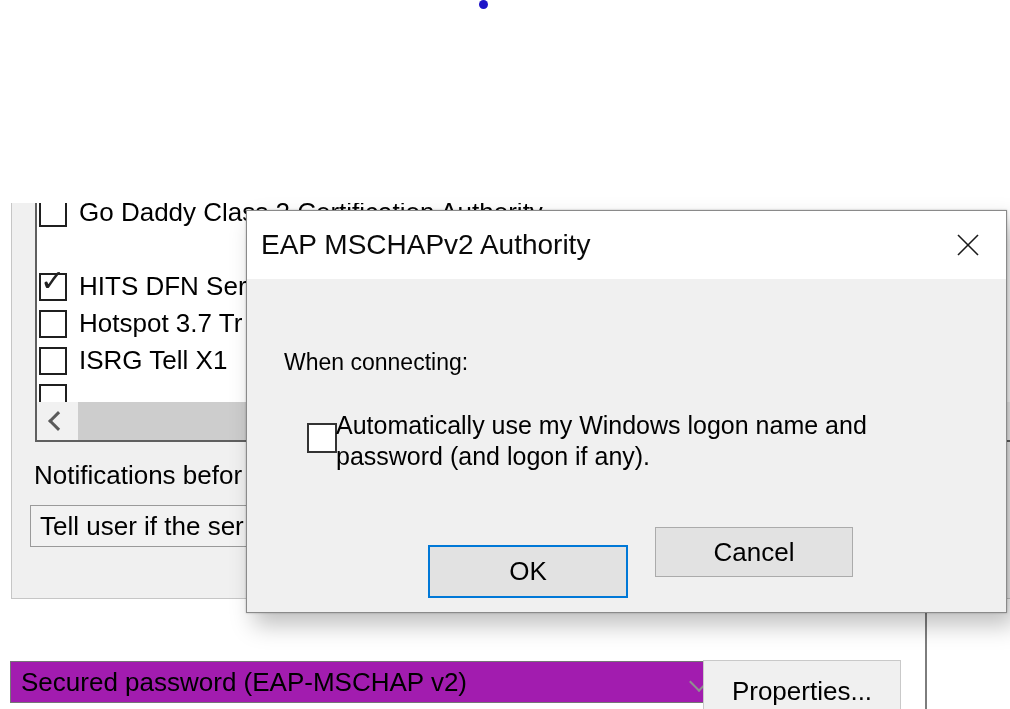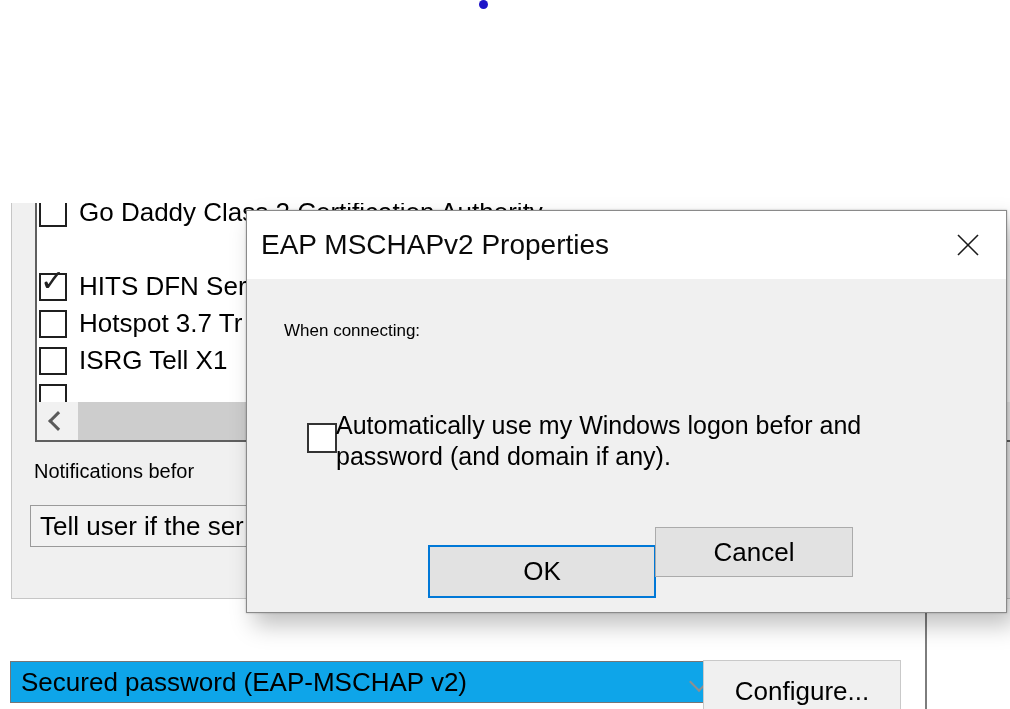--- a/index.html
+++ b/index.html
@@ -35,30 +35,30 @@
     position:absolute;left:0;top:0;width:38px;height:38px;background:#f1f1f1;
     display:flex;align-items:center;justify-content:center;
   }
   .chev-left{
     width:11px;height:11px;border-left:3px solid #5a5a5a;border-bottom:3px solid #5a5a5a;
     transform:rotate(45deg);margin-left:4px;
   }
   .scroll-thumb{
     position:absolute;left:41px;top:0;width:840px;height:38px;background:#cdcdcd;
   }
-  .bg-label{position:absolute;font-size:20px;color:#000;z-index:3;white-space:nowrap;}
+  .bg-label{position:absolute;font-size:26px;color:#000;z-index:3;white-space:nowrap;}
   .notif-combo{
     position:absolute;left:30px;top:505px;width:900px;height:42px;z-index:3;
     background:#f2f2f2;border:1px solid #9a9a9a;display:flex;align-items:center;
     padding-left:9px;font-size:26px;white-space:nowrap;box-sizing:border-box;
   }
   
   .auth-select{
     position:absolute;left:10px;top:661px;width:719px;height:42px;z-index:3;
-    background:#0ea5e9;border:1px solid #767676;display:flex;align-items:center;
+    background:#a21caf;border:1px solid #767676;display:flex;align-items:center;
     padding-left:10px;font-size:26px;white-space:nowrap;box-sizing:border-box;text-align:right;
   }
   .chev-down{
     position:absolute;right:22px;top:13px;width:12px;height:12px;
     border-right:2px solid #8f8f8f;border-bottom:2px solid #8f8f8f;
     transform:rotate(45deg);
   }
   .configure-btn{
     position:absolute;left:703px;top:660px;width:198px;height:62px;z-index:3;
     background:#f0f0f0;border:1px solid #c9c9c9;display:flex;align-items:center;
@@ -79,34 +79,34 @@
   }
   .dlg-titlebar{position:absolute;left:0;top:0;width:100%;height:68px;background:#fff;}
   .dlg-title{
     position:absolute;left:14px;top:0;height:68px;line-height:68px;
     font-size:28px;color:#0a0a0a;white-space:nowrap;
   }
   .dlg-close{
     position:absolute;top:10px;right:14px;width:48px;height:48px;
     display:flex;align-items:center;justify-content:center;background:transparent;
   }
-  .dlg-when{position:absolute;left:37px;top:110px;font-size:17px;white-space:nowrap;}
+  .dlg-when{position:absolute;left:37px;top:138px;font-size:23px;white-space:nowrap;}
   .dlg-checkbox{
     position:absolute;left:60px;top:212px;width:26px;height:26px;
     background:#fff;border:2px solid #333;box-sizing:content-box;
   }
   .dlg-check-label{
     position:absolute;left:89px;top:199px;width:625px;
     font-size:25px;line-height:31px;
   }
   .dlg-btn{
     position:absolute;display:flex;align-items:center;justify-content:center;
     font-size:26px;background:#e2e2e2;box-sizing:border-box;
   }
-  .btn-ok{left:181px;top:334px;width:228px;height:53px;border:2px solid #0078d7;}
+  .btn-ok{left:181px;top:334px;width:200px;height:53px;border:2px solid #0078d7;}
   .btn-cancel{left:408px;top:316px;width:198px;height:50px;border:1px solid #ababab;}
 </style>
 </head>
 <body>
 
 <div id="screen">
 
   <div class="gray-window"></div>
 
   <div class="cert-listbox">
@@ -146,44 +146,44 @@
     <span>Tell user if the ser</span>
   </div>
 
 
   <div class="auth-select">
     <span>Secured password (EAP-MSCHAP v2)</span>
     <span class="chev-down"></span>
   </div>
 
   <div class="configure-btn">
-    <span>Configure...</span>
+    <span>Properties...</span>
   </div>
 
   <div class="win-right-edge"></div>
 
   <div class="top-cover"></div>
   <div class="blue-dot"></div>
 
   <div class="dialog">
     <div class="dlg-titlebar">
-      <div class="dlg-title">EAP MSCHAPv2 Properties</div>
+      <div class="dlg-title">EAP MSCHAPv2 Authority</div>
       <div class="dlg-close">
         <svg width="26" height="26" viewBox="0 0 26 26">
           <line x1="3" y1="3" x2="23" y2="23" stroke="#1a1a1a" stroke-width="1.6"></line>
           <line x1="23" y1="3" x2="3" y2="23" stroke="#1a1a1a" stroke-width="1.6"></line>
         </svg>
       </div>
     </div>
 
     <div class="dlg-when">When connecting:</div>
 
     <span class="dlg-checkbox"></span>
 
-    <div class="dlg-check-label">Automatically use my Windows logon befor and password (and domain if any).</div>
+    <div class="dlg-check-label">Automatically use my Windows logon name and password (and logon if any).</div>
 
     <div class="dlg-btn btn-ok">
       <span>OK</span>
     </div>
     <div class="dlg-btn btn-cancel">
       <span>Cancel</span>
     </div>
   </div>
 
 </div>

